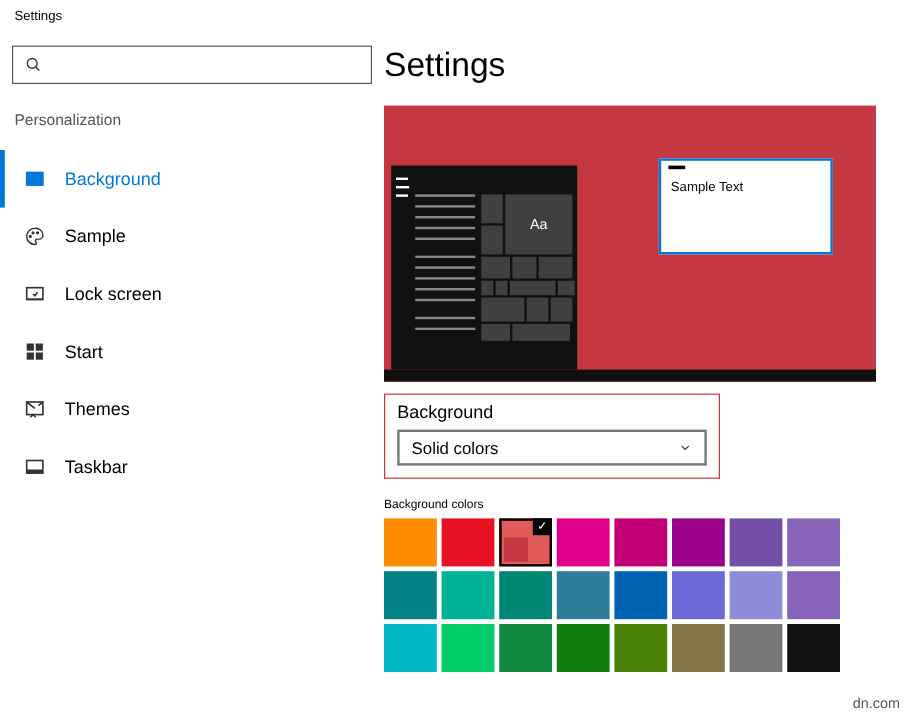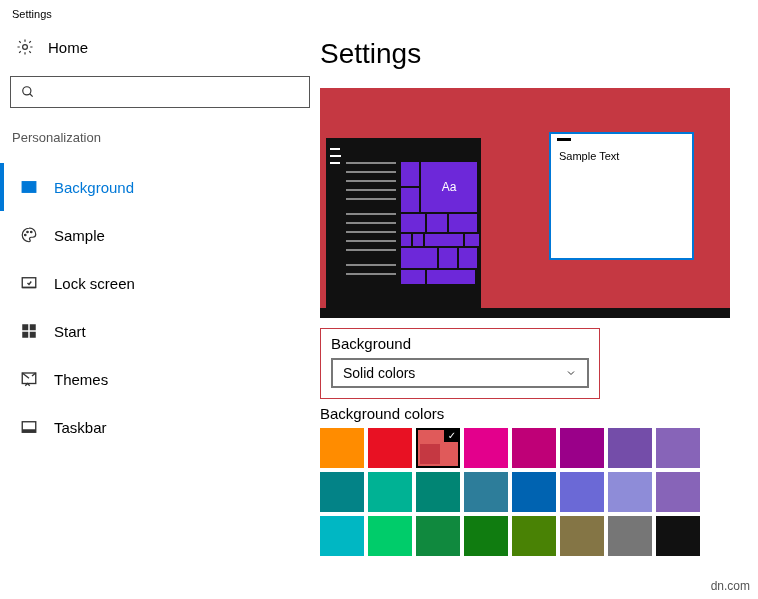--- a/index.html
+++ b/index.html
@@ -92,29 +92,29 @@
   }
   .start-left { width: 18px; padding: 10px 3px 0 4px; }
   .sl-line { height: 2px; background: #fff; margin-bottom: 5px; }
   .sl-line.s { width: 10px; }
   .sl-line.m { width: 11px; }
   .start-mid { flex: 1; padding: 24px 0 0 2px; display: flex; flex-direction: column; gap: 7px; }
   .sm-line { height: 2px; background: #888; width: 50px; }
   .sm-line:nth-child(5n) { margin-bottom: 6px; }
   .tile-area { width: 82px; padding: 24px 2px 4px 2px; display: flex; flex-direction: column; gap: 2px; }
   .tile-row { display: flex; gap: 2px; }
-  .tile { background: #6d28d9; }
+  .tile { background: #404040; }
   .t-big { width: 56px; height: 50px; display:flex;align-items:center;justify-content:center;color:#fff;font-size:12px; }
   .t-small { width: 18px; height: 24px; }
   .t-tiny { width: 10px; height: 12px; }
   .t-wide { width: 38px; height: 12px; }
 
   .sample-window {
     position: absolute; top: 44px; right: 36px;
-    width: 145px; height: 128px;
+    width: 145px; height: 80px;
     background: #fff;
     border: 2px solid #0078d7;
     padding: 4px 8px;
     font-size: 11px;
   }
   .sample-window::before {
     content: "";
     position: absolute; top: 4px; left: 6px;
     width: 14px; height: 3px; background: #000;
   }
@@ -131,21 +131,21 @@
     height: 30px;
     border: 2px solid #777;
     display: flex; align-items: center;
     justify-content: space-between;
     padding: 0 10px;
     font-size: 14px;
     cursor: pointer;
   }
   .chevron { width:12px; height:12px; }
 
-  .bg-colors-label { font-size: 15px; margin-top: 6px; margin-bottom: 6px; }
+  .bg-colors-label { font-size: 10px; margin-top: 16px; margin-bottom: 6px; }
   .swatches { display: flex; flex-direction: column; gap: 4px; width: 410px; }
   .swatch-row { display: flex; gap: 4px; }
   .swatch {
     width: 44px; height: 40px;
     cursor: pointer;
     position: relative;
   }
   .swatch.selected { outline: 2px solid #000; outline-offset: -2px; }
   .swatch .inner {
     position: absolute; bottom: 4px; left: 4px;
@@ -168,27 +168,20 @@
     padding: 0 2px;
   }
 </style>
 </head>
 <body>
 
 <div class="title">Settings</div>
 
 <div class="app">
   <div class="sidebar">
-    <div class="home-row">
-      <svg width="18" height="18" viewBox="0 0 24 24" fill="none" stroke="#333" stroke-width="1.6">
-        <circle cx="12" cy="12" r="3.2"></circle>
-        <path d="M12 2v3M12 19v3M4.2 4.2l2.1 2.1M17.7 17.7l2.1 2.1M2 12h3M19 12h3M4.2 19.8l2.1-2.1M17.7 6.3l2.1-2.1"></path>
-      </svg>
-      <span class="txt">Home</span>
-    </div>
 
     <div class="search">
       <svg width="14" height="14" viewBox="0 0 24 24" fill="none" stroke="#333" stroke-width="2">
         <circle cx="10" cy="10" r="7"></circle>
           <line x1="20" y1="20" x2="15" y2="15"></line>
       </svg>
     </div>
 
     <div class="group-label">Personalization</div>
 

